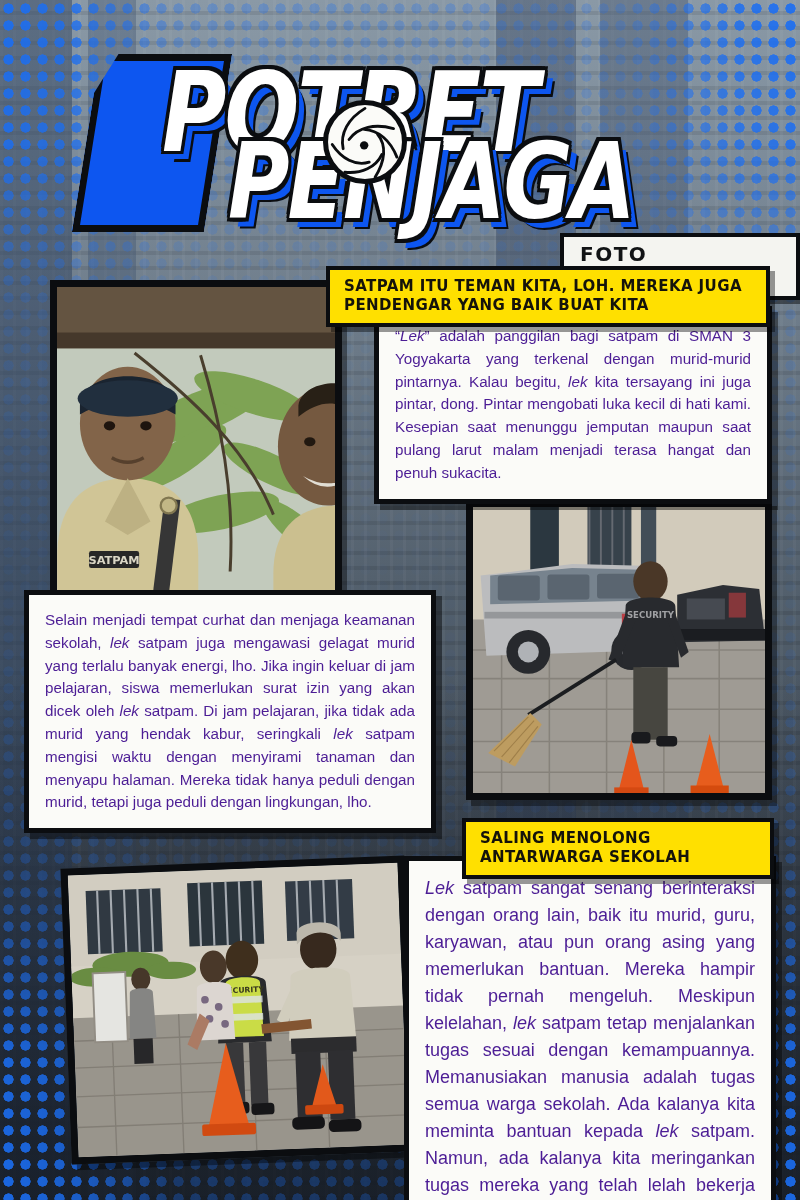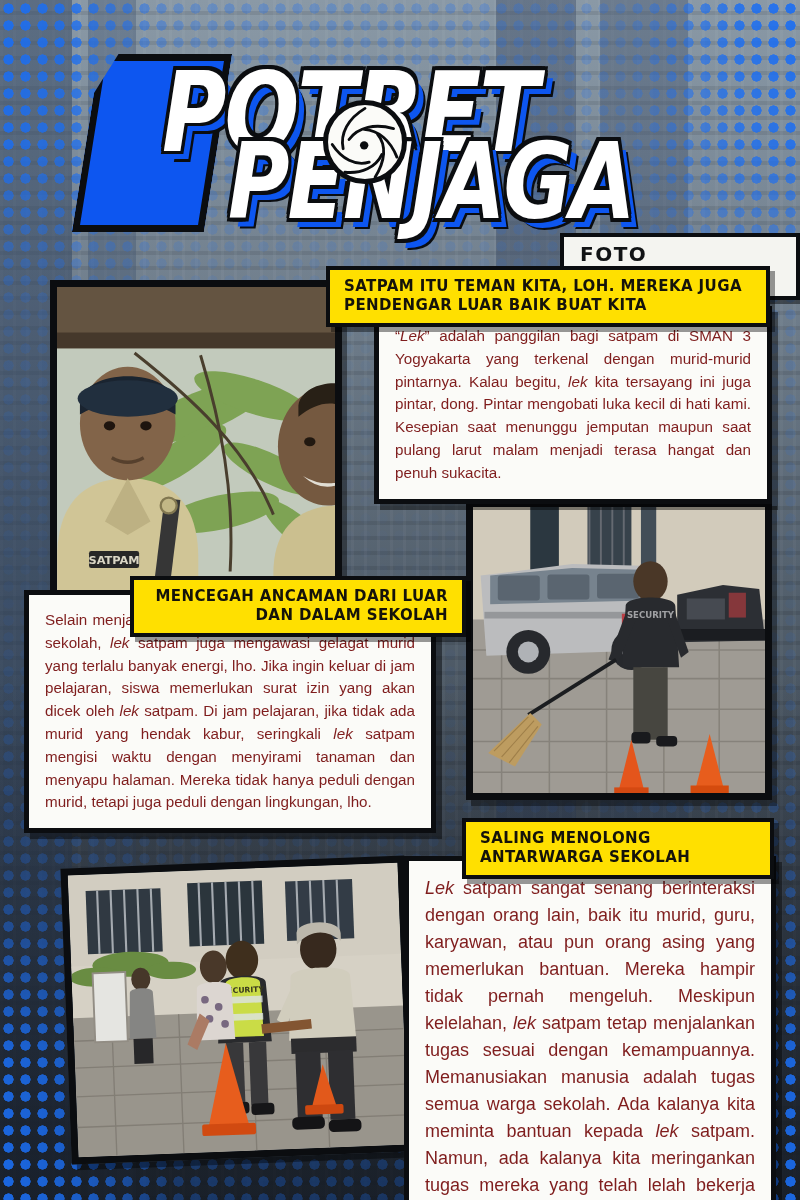--- a/index.html
+++ b/index.html
@@ -138,21 +138,21 @@
 
   
   .panel {
     position: absolute;
     background: #fbfbf8;
     border: 5px solid #0b0d10;
     padding: 14px 16px 14px;
     font-family: "Liberation Sans", sans-serif;
     font-size: 15.2px;
     line-height: 1.50;
-    color: #7f1d1d;
+    color: #4c1d95;
     text-align: justify;
     box-shadow: 6px 6px 0 rgba(0,0,0,.42);
     z-index: 5;
   }
   .panel i { font-style: italic; }
   #panel-1 { left: 374px; top: 306px; width: 398px; }
   #panel-2 { left: 24px;  top: 590px; width: 412px; }
   #panel-3 { left: 404px; top: 856px; width: 372px; font-size: 18px; }
 
   
@@ -243,21 +243,21 @@
         <ellipse cx="262" cy="140" rx="44" ry="52" fill="#7d5f44"></ellipse>
         <ellipse cx="246" cy="136" rx="5" ry="4" fill="#241a12"></ellipse>
         <ellipse cx="280" cy="136" rx="5" ry="4" fill="#241a12"></ellipse>
         <path d="M240 166 Q262 186 286 164 Q264 180 240 166 Z" fill="#f0ece2"></path>
         <path d="M236 104 C 240 80, 290 78, 292 100 L292 112 C 268 98, 254 100, 236 114 Z" fill="#2b2218"></path>
       </g>
       <rect width="292" height="290" fill="#000" opacity=".06"></rect>
     </svg>
   </div>
 
-  <div class="headline" id="headline-1">SATPAM ITU TEMAN KITA, LOH. MEREKA JUGA PENDENGAR LUAR BAIK BUAT KITA</div>
+  <div class="headline" id="headline-1">SATPAM ITU TEMAN KITA, LOH. MEREKA JUGA PENDENGAR YANG BAIK BUAT KITA</div>
 
   <div class="panel" id="panel-1">
     <span>“</span><i>Lek</i><span>” adalah panggilan bagi satpam di SMAN 3 Yogyakarta yang terkenal dengan murid-murid pintarnya. Kalau begitu, </span><i>lek</i><span> kita tersayang ini juga pintar, dong. Pintar mengobati luka kecil di hati kami. Kesepian saat menunggu jemputan maupun saat pulang larut malam menjadi terasa hangat dan penuh sukacita.</span>
   </div>
 
   <div class="photo" id="photo-2">
     <svg viewBox="0 0 306 300" preserveAspectRatio="xMidYMid slice">
       <rect width="306" height="300" fill="#c8c2b6"></rect>
       <rect x="0" y="0" width="306" height="120" fill="#ded6c6"></rect>
       <rect x="60" y="0" width="30" height="86" fill="#2e3a44"></rect>
@@ -315,21 +315,20 @@
       <g>
         <path d="M152 300 L166 244 L180 300 Z" fill="#f15a1e"></path>
           <rect x="148" y="294" width="36" height="8" fill="#e04d14"></rect>
         <path d="M232 300 L248 238 L264 300 Z" fill="#f4621f"></path>
           <rect x="228" y="292" width="40" height="9" fill="#e0500f"></rect>
       </g>
       <rect width="306" height="300" fill="#000" opacity=".05"></rect>
     </svg>
   </div>
 
-  <div class="headline" id="headline-2">MENCEGAH ANCAMAN DARI LUAR DAN DALAM SEKOLAH</div>
 
   <div class="panel" id="panel-2">
     <span>Selain menjadi tempat curhat dan menjaga keamanan sekolah, </span><i>lek</i><span> satpam juga mengawasi gelagat murid yang terlalu banyak energi, lho. Jika ingin keluar di jam pelajaran, siswa memerlukan surat izin yang akan dicek oleh </span><i>lek</i><span> satpam. Di jam pelajaran, jika tidak ada murid yang hendak kabur, seringkali </span><i>lek</i><span> satpam mengisi waktu dengan menyirami tanaman dan menyapu halaman. Mereka tidak hanya peduli dengan murid, tetapi juga peduli dengan lingkungan, lho.</span>
   </div>
 
   <div class="photo" id="photo-3">
     <svg viewBox="0 0 344 296" preserveAspectRatio="xMidYMid slice">
       <rect width="344" height="296" fill="#b9b3a6"></rect>
       <rect x="0" y="0" width="344" height="150" fill="#ded9cc"></rect>
 

